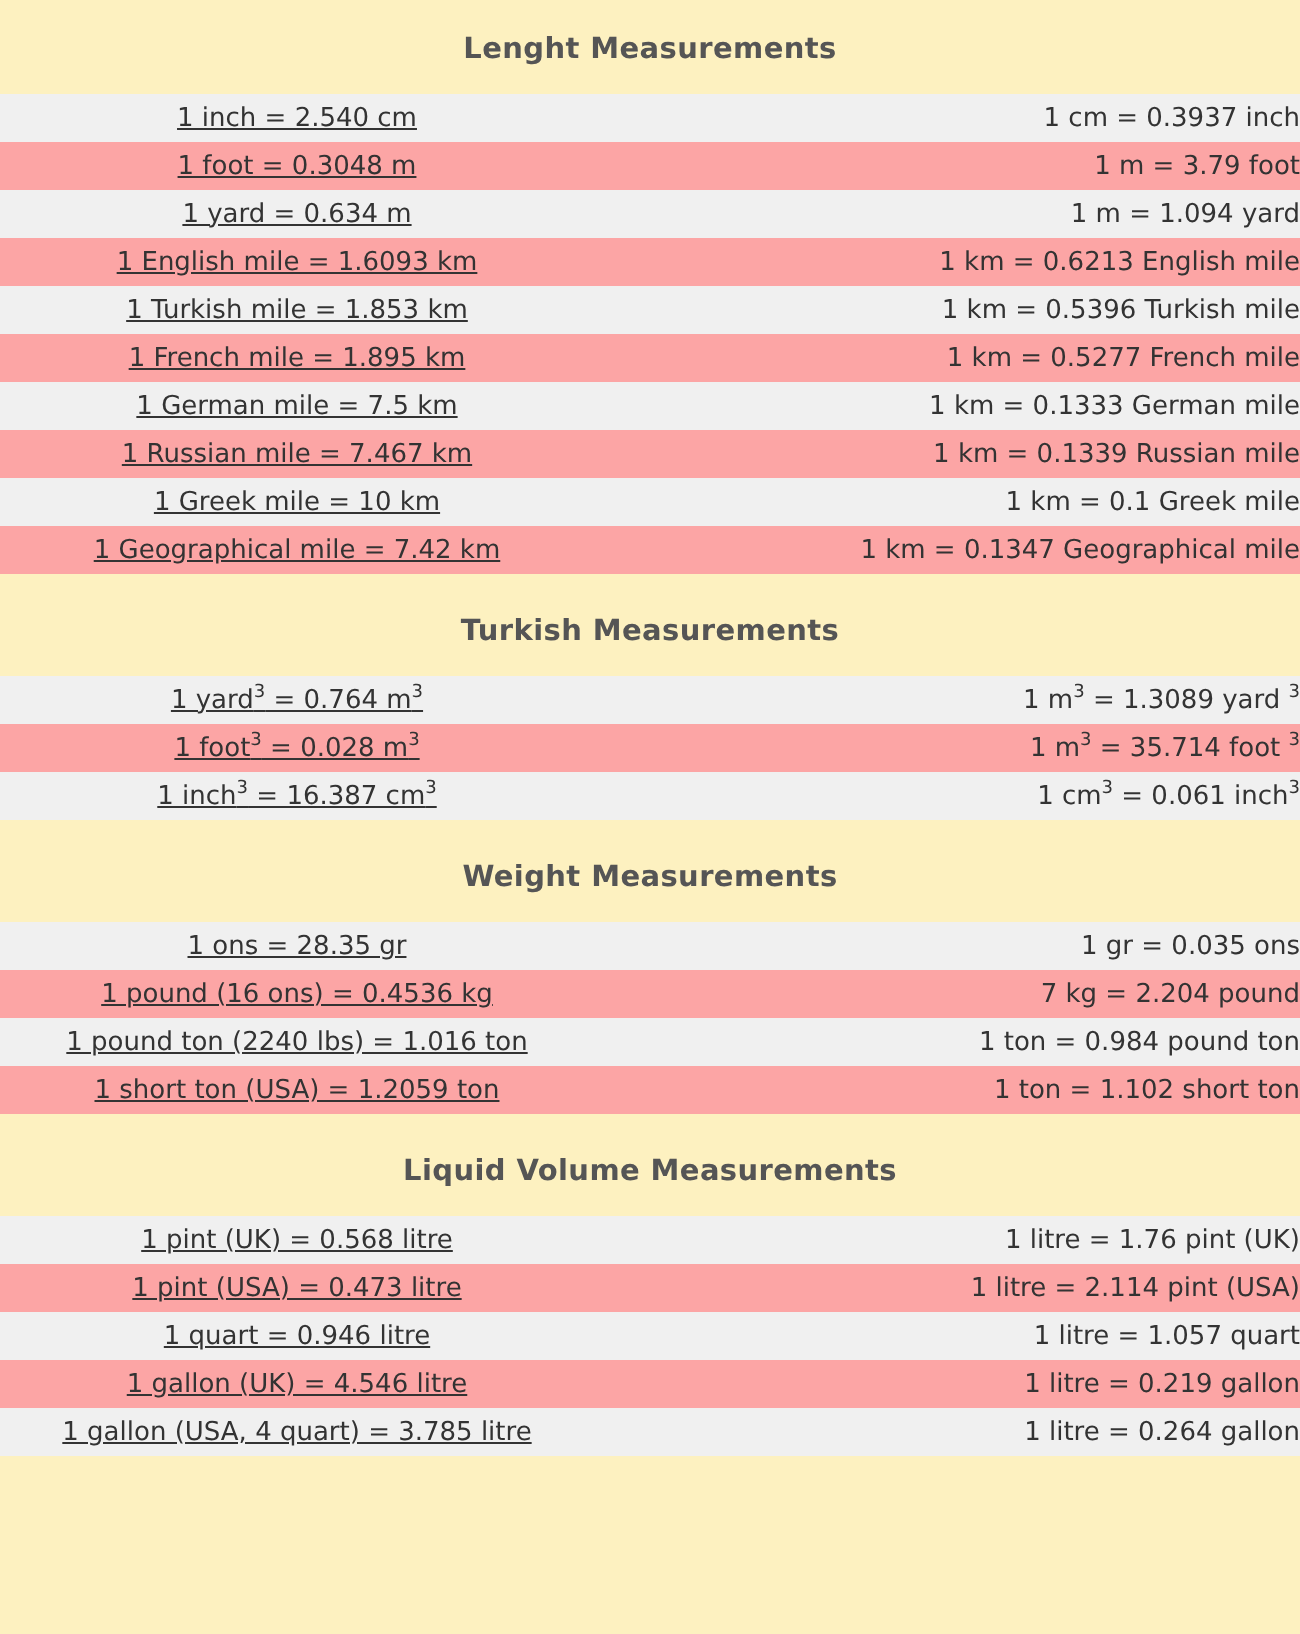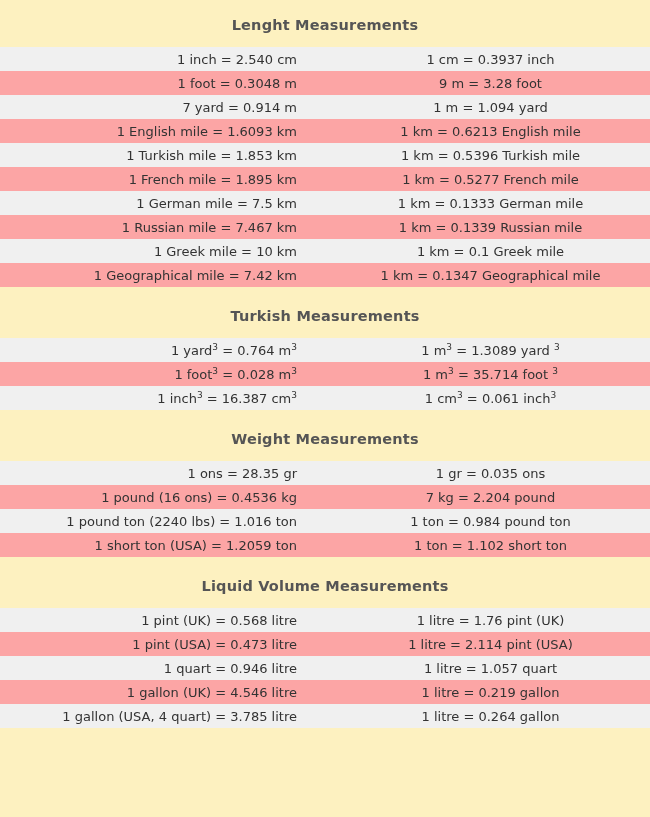--- a/index.html
+++ b/index.html
@@ -41,26 +41,27 @@
   table.conv td {
     height: 24px;
     padding: 0;
     font-size: 13px;
     color: #333333;
     vertical-align: middle;
     white-space: nowrap;
   }
   table.conv td.left {
     width: 50%;
-    text-align: right;
+    text-align: center;
     padding-right: 28px;
+    text-decoration: underline;
   }
   table.conv td.right {
     width: 50%;
-    text-align: center;
+    text-align: right;
     padding-left: 6px;
   }
   sup {
     font-size: 9px;
     vertical-align: super;
     line-height: 0;
   }
   .spacer {
     height: 4px;
     background: #fdf1c0;
@@ -72,24 +73,24 @@
 <div class="page">
     <div class="section-title">Lenght Measurements</div>
     <table class="conv">
       <tbody>
         <tr class="odd">
           <td class="left">1 inch = 2.540 cm</td>
           <td class="right">1 cm = 0.3937 inch</td>
         </tr>
         <tr class="even">
           <td class="left">1 foot = 0.3048 m</td>
-          <td class="right">9 m = 3.28 foot</td>
+          <td class="right">1 m = 3.79 foot</td>
         </tr>
         <tr class="odd">
-          <td class="left">7 yard = 0.914 m</td>
+          <td class="left">1 yard = 0.634 m</td>
           <td class="right">1 m = 1.094 yard</td>
         </tr>
         <tr class="even">
           <td class="left">1 English mile = 1.6093 km</td>
           <td class="right">1 km = 0.6213 English mile</td>
         </tr>
         <tr class="odd">
           <td class="left">1 Turkish mile = 1.853 km</td>
           <td class="right">1 km = 0.5396 Turkish mile</td>
         </tr>

